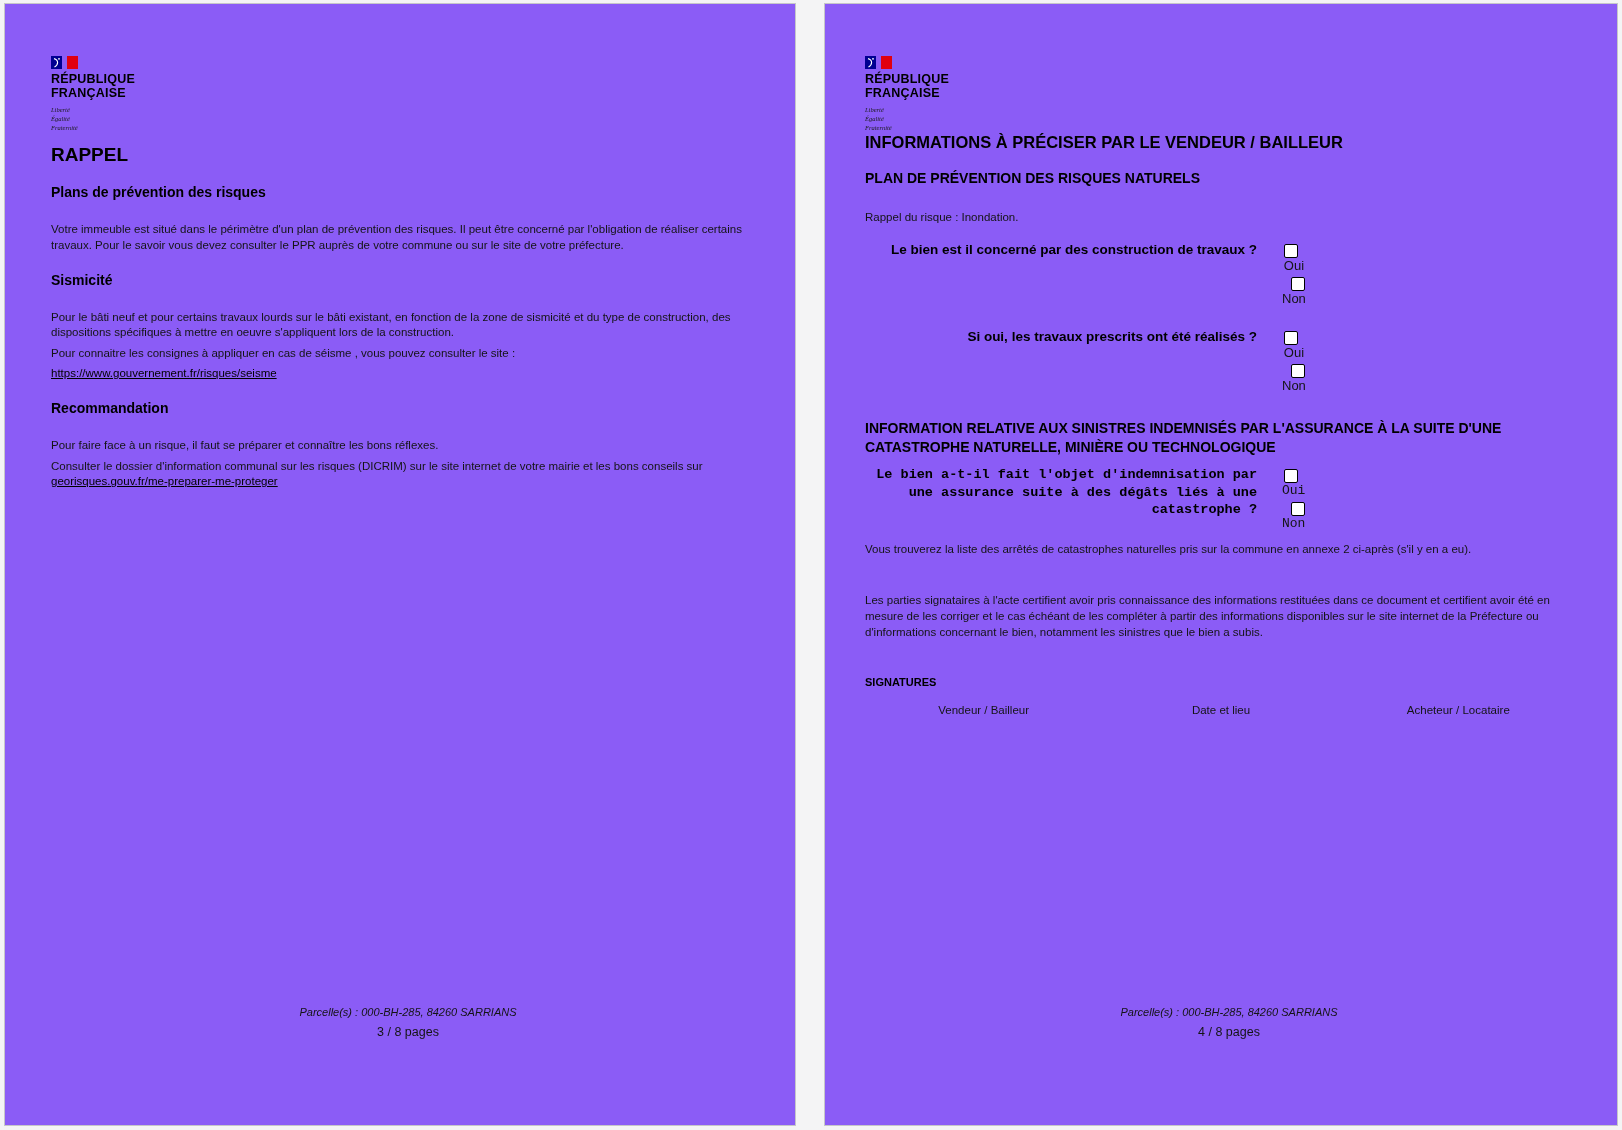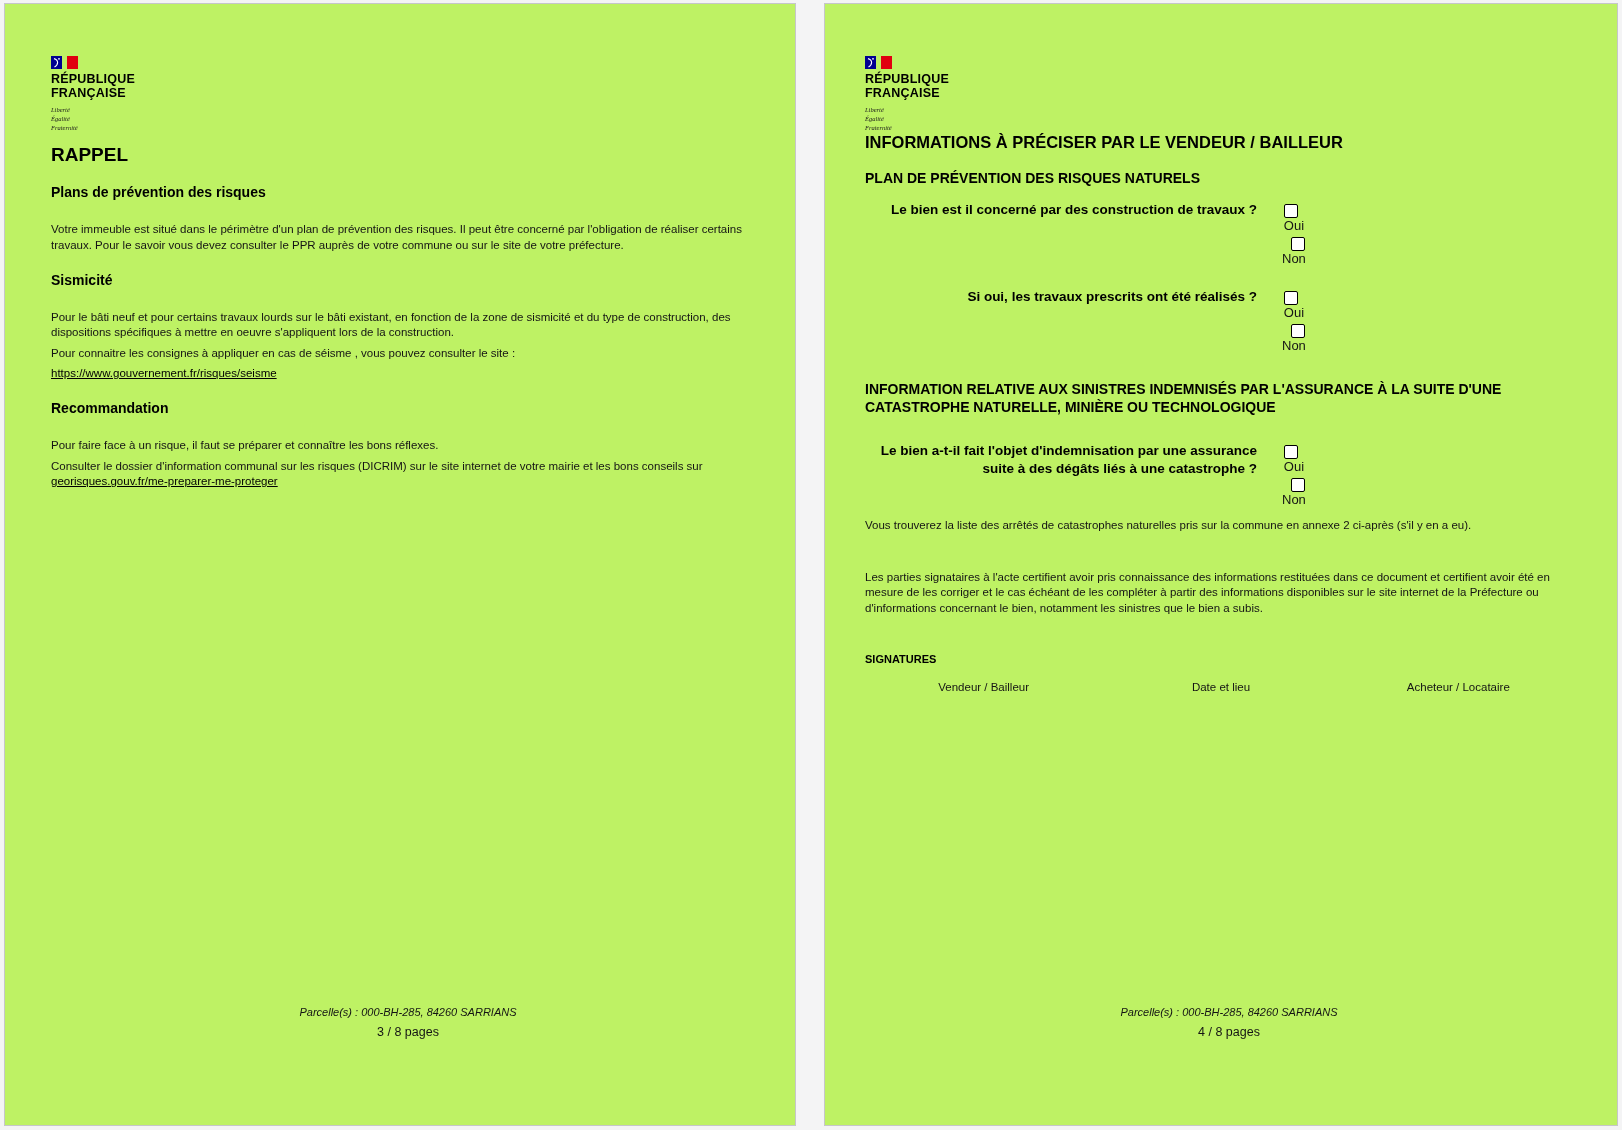--- a/index.html
+++ b/index.html
@@ -8,21 +8,21 @@
     font-family: "Liberation Sans", sans-serif;
     color: #141414;
     -webkit-font-smoothing: antialiased;
   }
   .canvas { position: relative; width: 1622px; height: 1130px; overflow: hidden; }
 
   .page {
     position: absolute;
     top: 3px;
     height: 1123px;
-    background: #bef264;
+    background: #8b5cf6;
     border: 1px solid #c6c6c9;
     box-sizing: border-box;
   }
   .page-left  { left: 4px;   width: 792px; padding: 52px 46px 0 46px; }
   .page-right { left: 824px; width: 794px; padding: 52px 40px 0 40px; }
 
   
   .logo { line-height: 0; }
   .flag { display: flex; height: 13px; align-items: stretch; }
   .flag-b { width: 11px; background: #000091; display: inline-block; position: relative; }
@@ -42,21 +42,21 @@
   .h1-right { font-size: 16.5px; margin-top: 1px; }
   .h2 { font-size: 14px; font-weight: bold; margin: 18px 0 0; color: #000; }
   .body { font-size: 11.5px; line-height: 1.36; margin: 22px 0 0; }
   .tight { margin-top: 5px; }
   .link { color: #000; text-decoration: underline; cursor: pointer; }
 
   
   .risk-line { margin-top: 24px; }
   .q-row { display: flex; margin-top: 15px; align-items: flex-start; }
   .q-row.q2 { margin-top: 20px; }
-  .q-row.q3 { margin-top: 26px; }
+  .q-row.q3 { margin-top: 10px; font-family: Liberation Mono, monospace; }
   .q-text {
     width: 392px; text-align: right; font-weight: bold;
     font-size: 13.5px; line-height: 1.32; color: #000;
   }
   .q-opts { display: flex; align-items: center; margin-left: 20px; padding-top: 1px; flex-direction: column; }
   .cb {
     width: 12px; height: 12px; border: 1.6px solid #000; border-radius: 2px;
     display: inline-block; background: #fff; flex: none; margin-top: 2px;
   }
   .cb-label { font-size: 13px; margin-left: 5px; line-height: 1.3; }
@@ -141,20 +141,21 @@
       <div class="logo-motto">
         <div>Liberté</div>
         <div>Égalité</div>
         <div>Fraternité</div>
       </div>
     </header>
 
     <h1 class="h1 h1-right">INFORMATIONS À PRÉCISER PAR LE VENDEUR / BAILLEUR</h1>
 
     <h2 class="h2">PLAN DE PRÉVENTION DES RISQUES NATURELS</h2>
+    <p class="body risk-line">Rappel du risque : Inondation.</p>
 
     <div class="q-row">
       <div class="q-text">Le bien est il concerné par des construction de travaux ?</div>
       <div class="q-opts">
         <span class="cb"></span>
         <span class="cb-label">Oui</span>
         <span class="cb cb2"></span>
         <span class="cb-label">Non</span>
       </div>
     </div>

